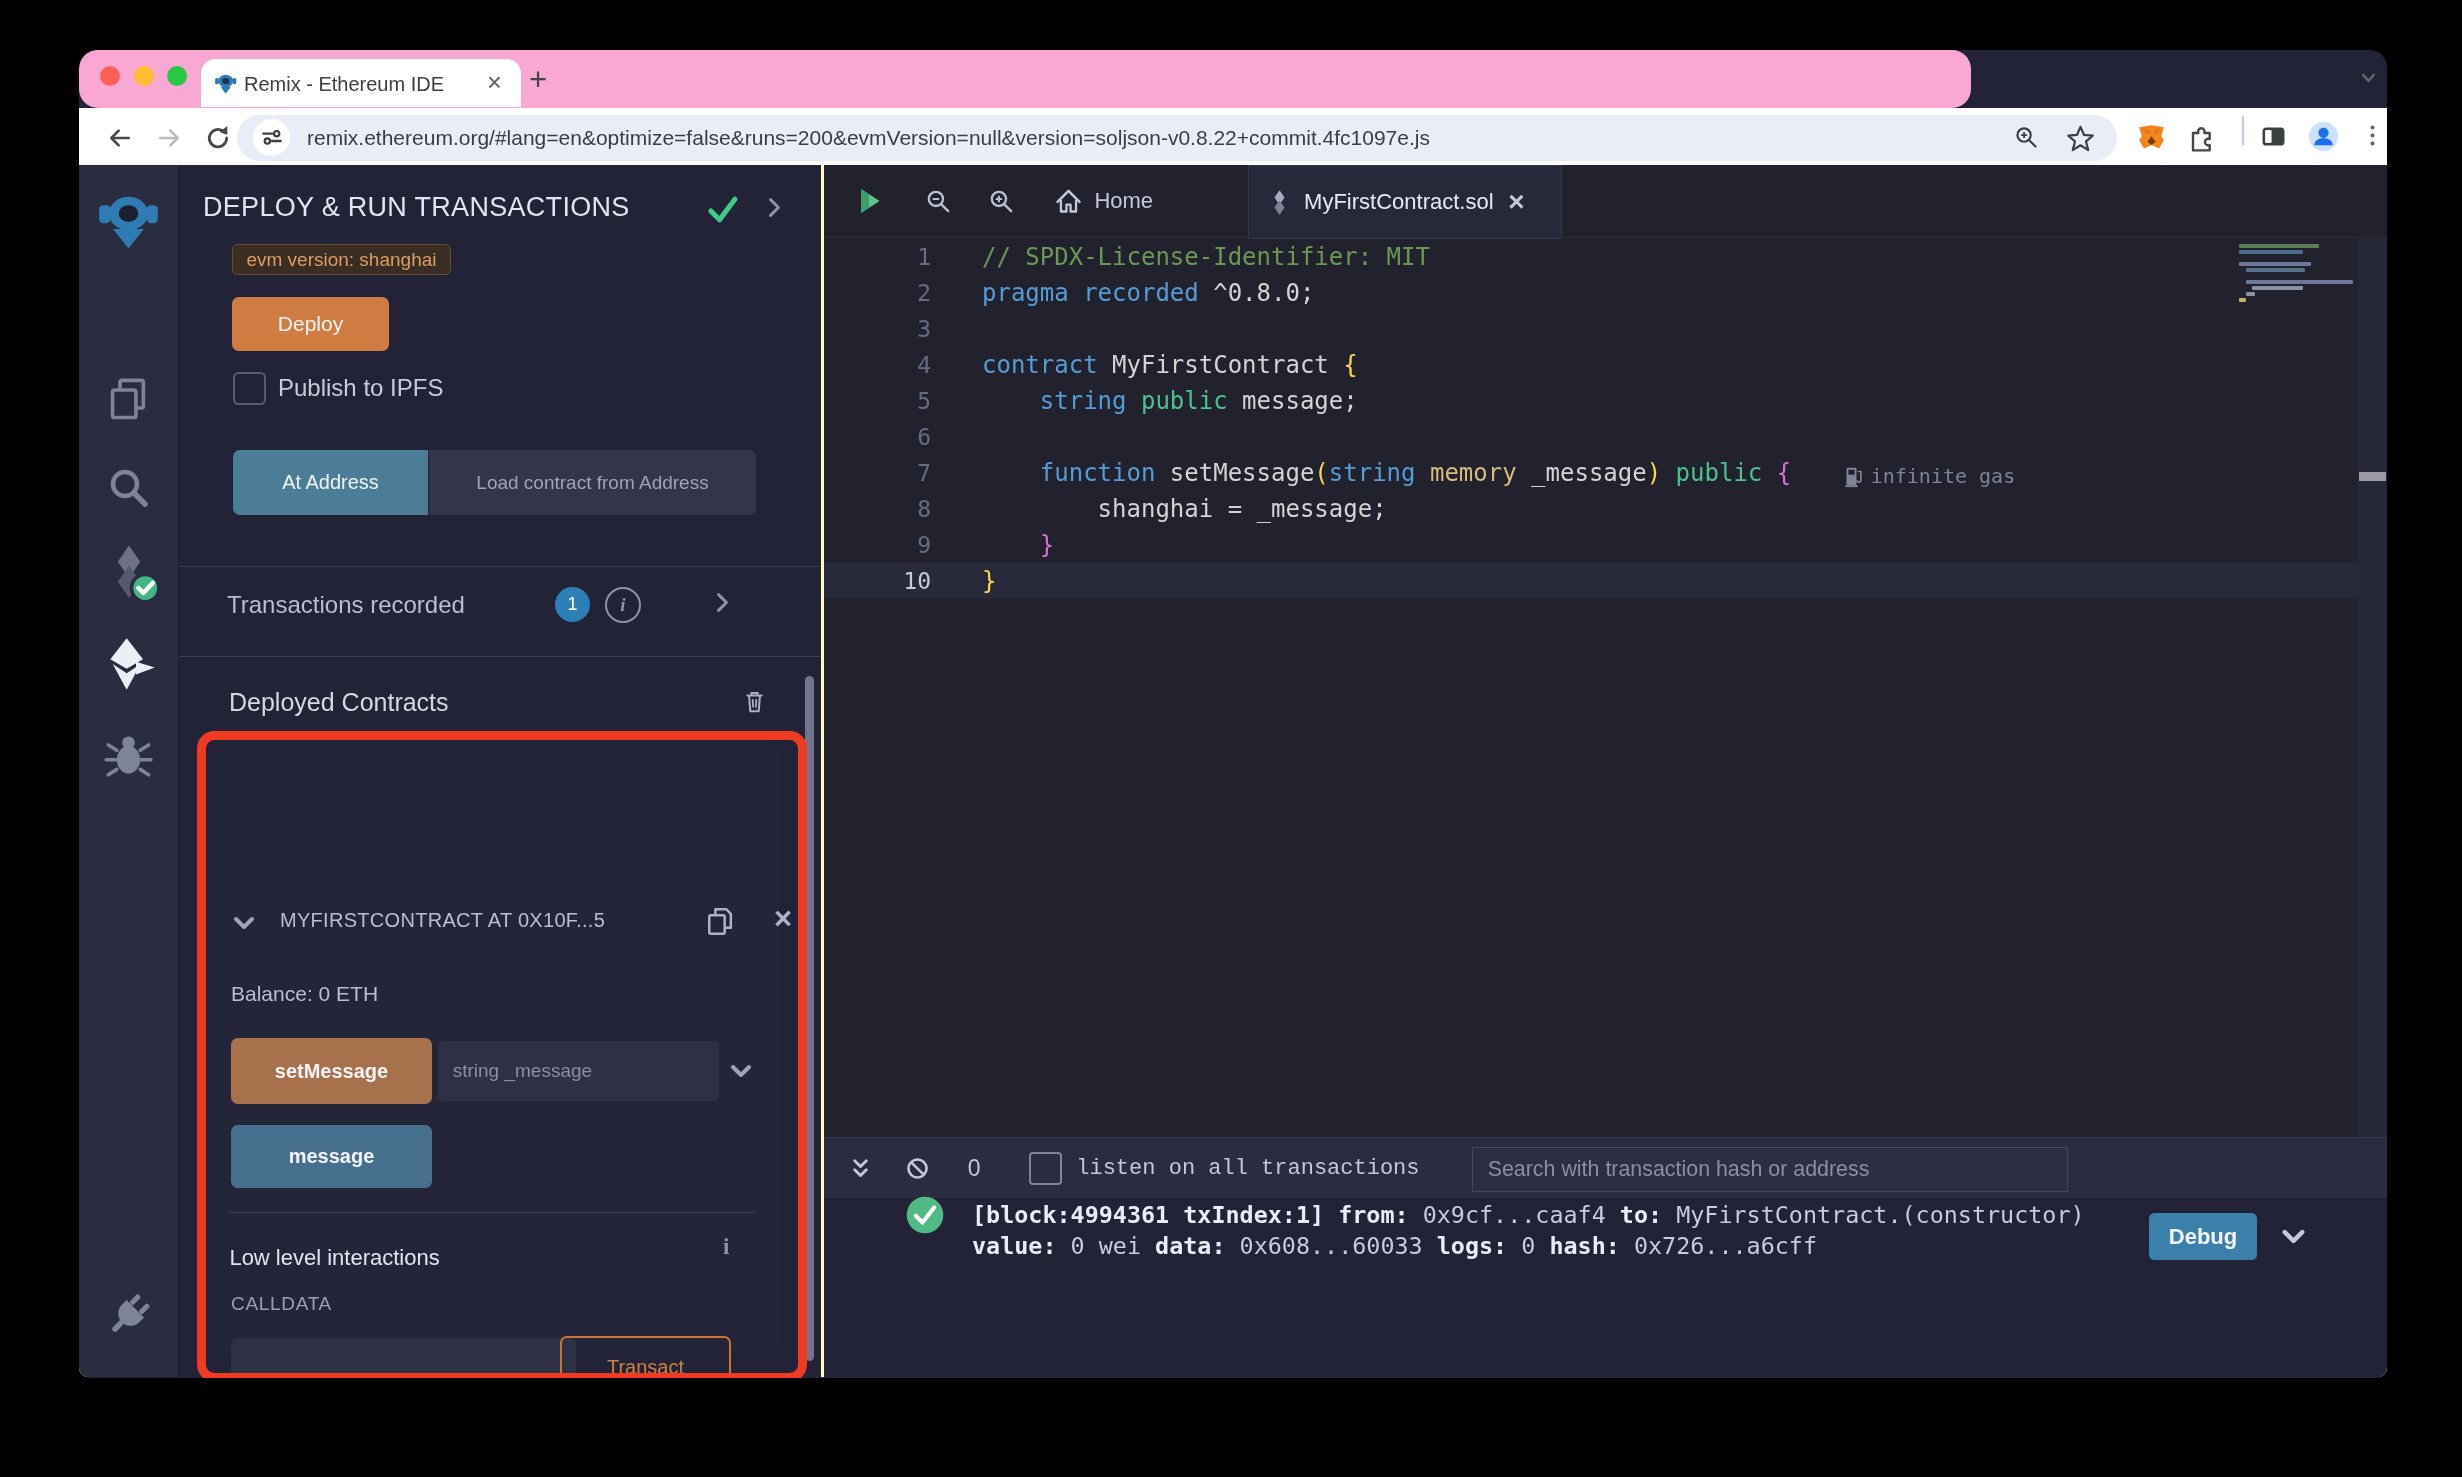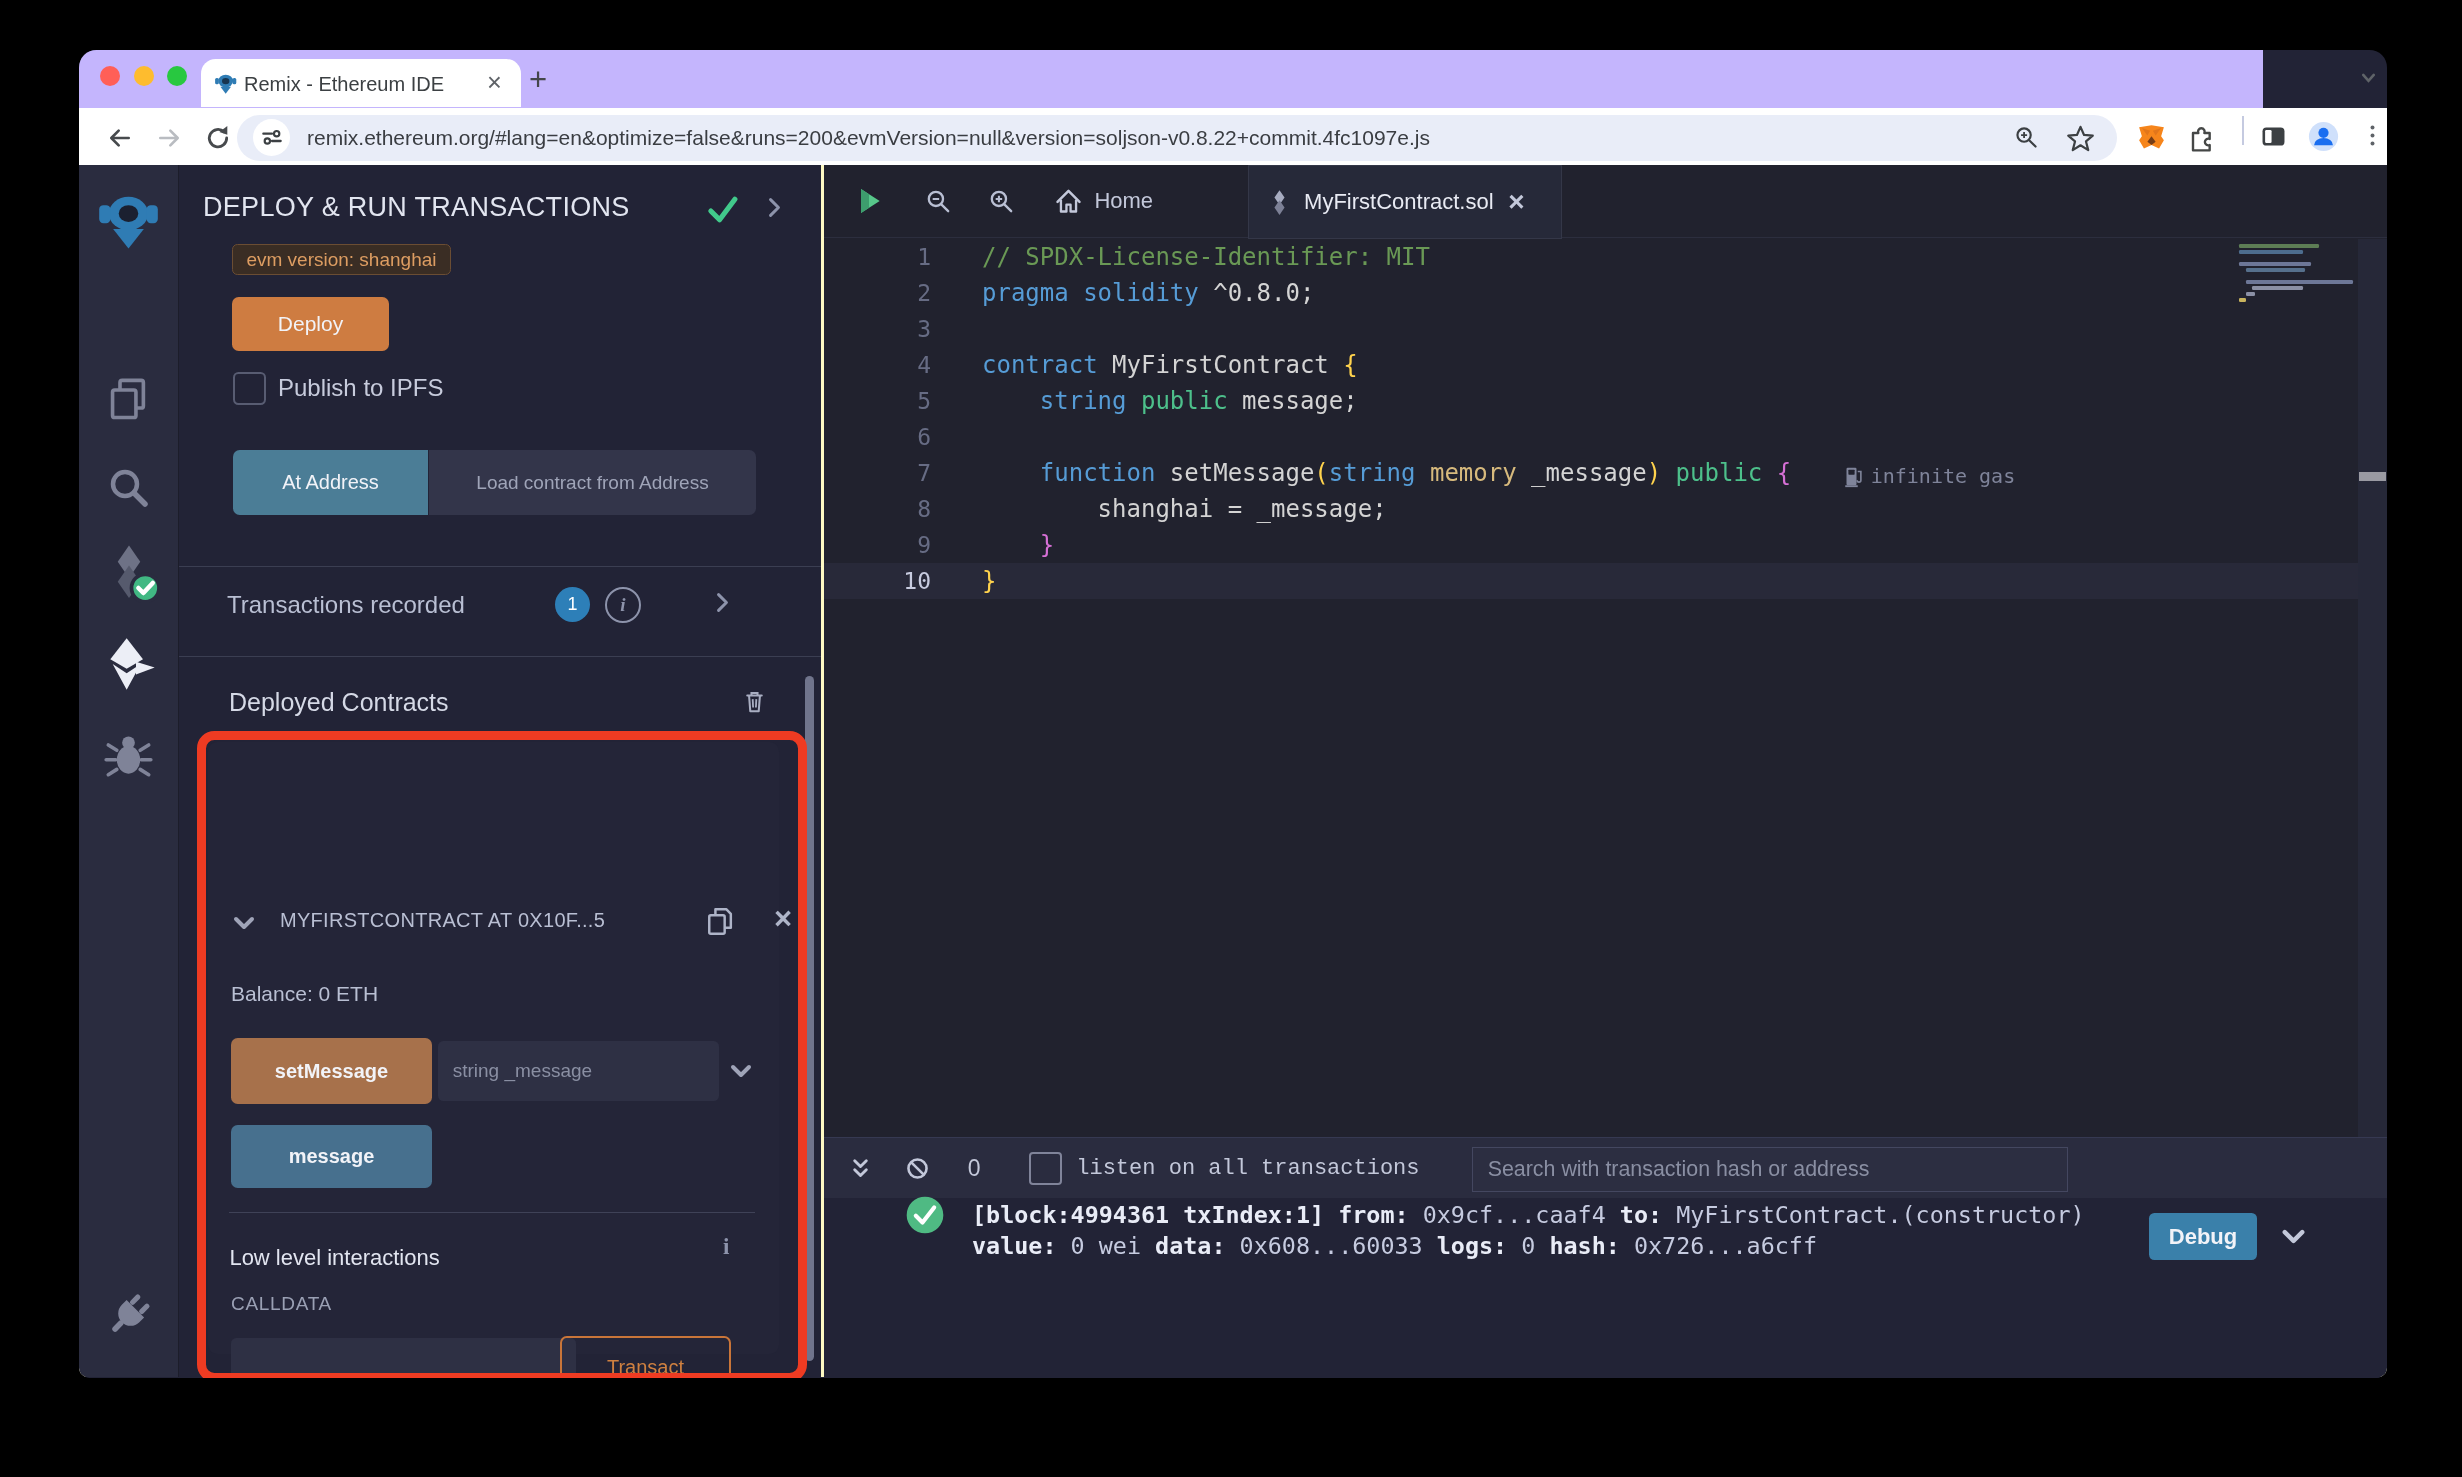--- a/index.html
+++ b/index.html
@@ -1,20 +1,20 @@
 <!DOCTYPE html>
 <html style="font-size:10.7px"><head>
 <meta charset="utf-8">
 <style>
   html,body{margin:0;padding:0;background:#000;}
   body{width:2462px;height:1477px;font-family:"Liberation Sans",sans-serif;overflow:hidden;position:relative;}
   .abs{position:absolute;}
   .window{left:79px;top:50px;width:2308px;height:1328px;border-radius:17.4px 17.4px 10.7px 10.7px;overflow:hidden;background:#222336;box-shadow:0 13.4px 40px rgba(0,0,0,.6);}
   
-  .tabstrip{left:0;top:0;width:2184px;height:58px;background:#c4b5fd;}
+  .tabstrip{left:0;top:0;width:1892px;height:58px;background:#f9a8d4;border-radius:19px;}
   .light{width:20px;height:20px;border-radius:50%;top:16px;}
   .tab{left:122px;top:9.4px;width:320px;height:48px;background:#fff;border-radius:14.7px 14.7px 0 0;}
   .tab-title{left:43px;top:13.4px;font-size:20px;color:#3c4043;white-space:nowrap;}
   .tab-close{left:286px;top:9.4px;font-size:25.4px;color:#5f6368;line-height:27px;}
   .newtab{left:450px;top:14.7px;font-size:31px;color:#44464a;line-height:29px;font-weight:300;}
   .strip-chev{left:2275px;top:13.4px;}
   .toolbar{left:0;top:58px;width:2308px;height:58px;background:#ffffff;}
   .urlpill{left:158px;top:6.7px;width:1880px;height:46px;background:#e9edf8;border-radius:23px;}
   .tunecirc{left:16px;top:4px;width:37px;height:37px;border-radius:50%;background:#fff;}
   .urltext{left:70px;top:11.4px;font-size:21px;color:#3a3d42;white-space:nowrap;}
@@ -349,21 +349,21 @@
               <polygon points="24,20 33,33 24,46 15,33" fill="#7c8096"></polygon>
             </svg>
           <span class="filetab-label">MyFirstContract.sol</span>
           <span style="margin-left:14.7px;font-size:28px;font-weight:bold;color:#c3c8da;">×</span>
         </div>
       </div>
 
       <div class="abs codewrap">
         <div id="code-lines">
             <div class="code-row"><span class="ln">1</span><span class="lc"><span class="t-c">// SPDX-License-Identifier: MIT</span></span></div>
-            <div class="code-row"><span class="ln">2</span><span class="lc"><span class="t-k">pragma</span><span class="t-p"> </span><span class="t-k">solidity</span><span class="t-p"> ^0.8.0;</span></span></div>
+            <div class="code-row"><span class="ln">2</span><span class="lc"><span class="t-k">pragma</span><span class="t-p"> </span><span class="t-k">recorded</span><span class="t-p"> ^0.8.0;</span></span></div>
             <div class="code-row"><span class="ln">3</span><span class="lc"></span></div>
             <div class="code-row"><span class="ln">4</span><span class="lc"><span class="t-k">contract</span><span class="t-p"> MyFirstContract </span><span class="t-y">{</span></span></div>
             <div class="code-row"><span class="ln">5</span><span class="lc"><span class="t-p">    </span><span class="t-k">string</span><span class="t-p"> </span><span class="t-g">public</span><span class="t-p"> message;</span></span></div>
             <div class="code-row"><span class="ln">6</span><span class="lc"></span></div>
             <div class="code-row"><span class="ln">7</span><span class="lc"><span class="t-p">    </span><span class="t-k">function</span><span class="t-p"> setMessage</span><span class="t-y">(</span><span class="t-k">string</span><span class="t-p"> </span><span class="t-o">memory</span><span class="t-p"> _message</span><span class="t-y">)</span><span class="t-p"> </span><span class="t-g">public</span><span class="t-p"> </span><span class="t-m">{</span></span></div>
             <div class="code-row"><span class="ln">8</span><span class="lc"><span class="t-p">        shanghai = _message;</span></span></div>
             <div class="code-row"><span class="ln">9</span><span class="lc"><span class="t-p">    </span><span class="t-m">}</span></span></div>
             <div class="code-row active"><span class="ln" style="color: rgb(199, 203, 223);">10</span><span class="lc"><span class="t-y">}</span></span></div>
           </div>
         <div class="abs gasnote" style="left:1020px;top:225px;">

